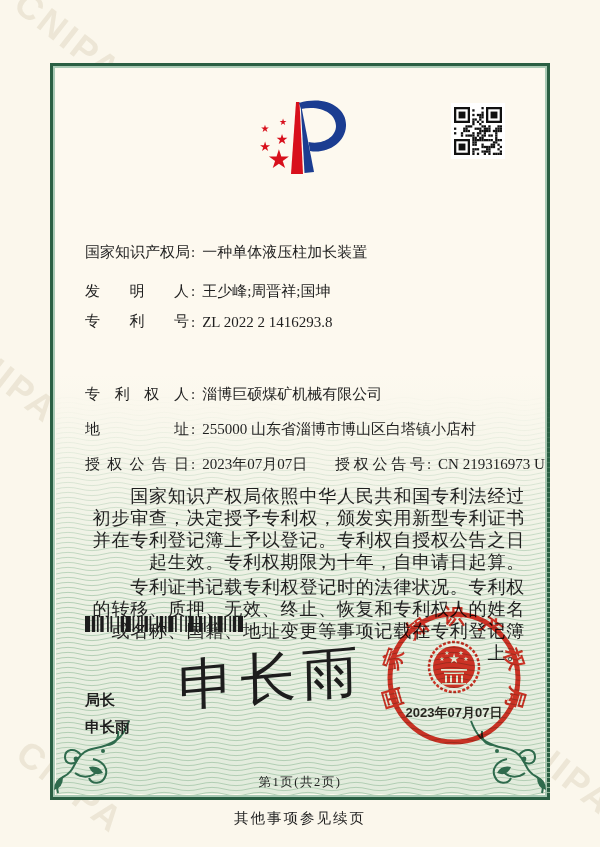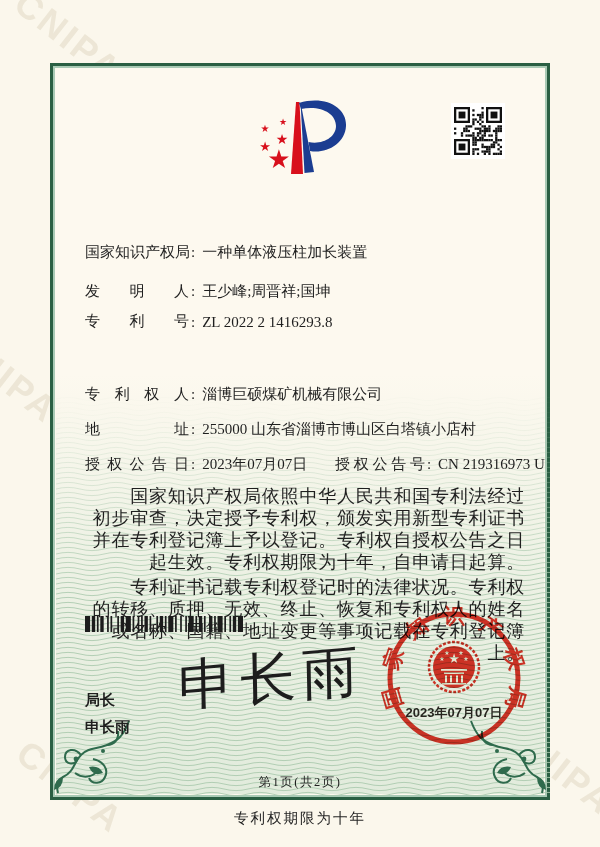--- a/index.html
+++ b/index.html
@@ -403,15 +403,15 @@
         <rect x="-4" y="8.5" width="2" height="7"></rect>
         <rect x="2" y="8.5" width="2" height="7"></rect>
         <rect x="7" y="8.5" width="2" height="7"></rect>
         <rect x="-12" y="16" width="24" height="1.6"></rect>
       </g>
     </g>
     <text x="73" y="112" text-anchor="middle" font-size="13" font-weight="bold" fill="#201c18" font-family="'Liberation Sans',sans-serif">2023年07月07日</text>
   </svg>
 
   <div class="pagenum">第1页(共2页)</div>
-  <div class="contnote">专利权期限为十年</div>
+  <div class="contnote">其他事项参见续页</div>
 
 </div>
 
 </body></html>

